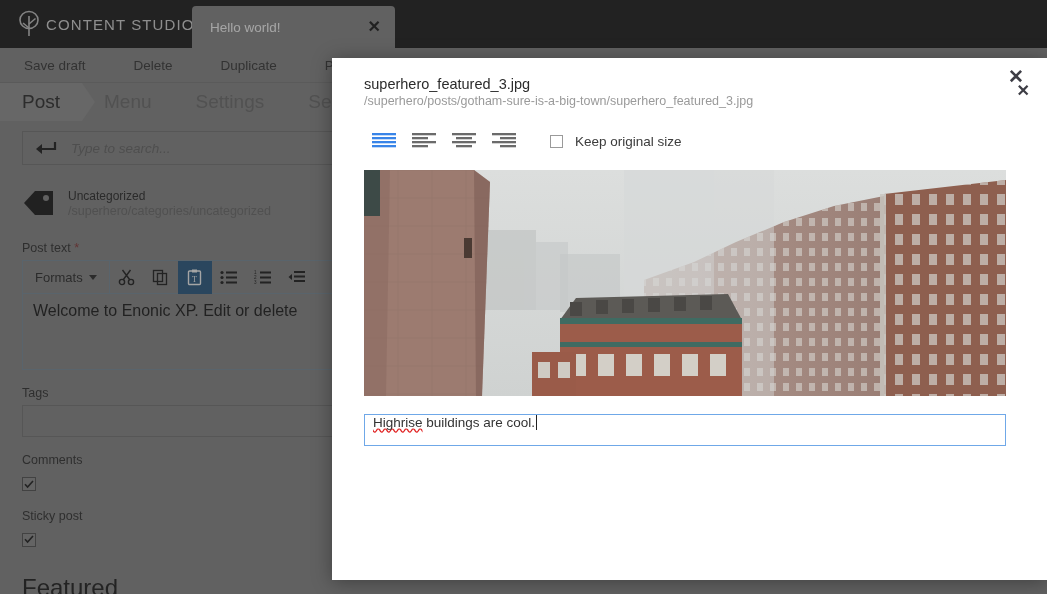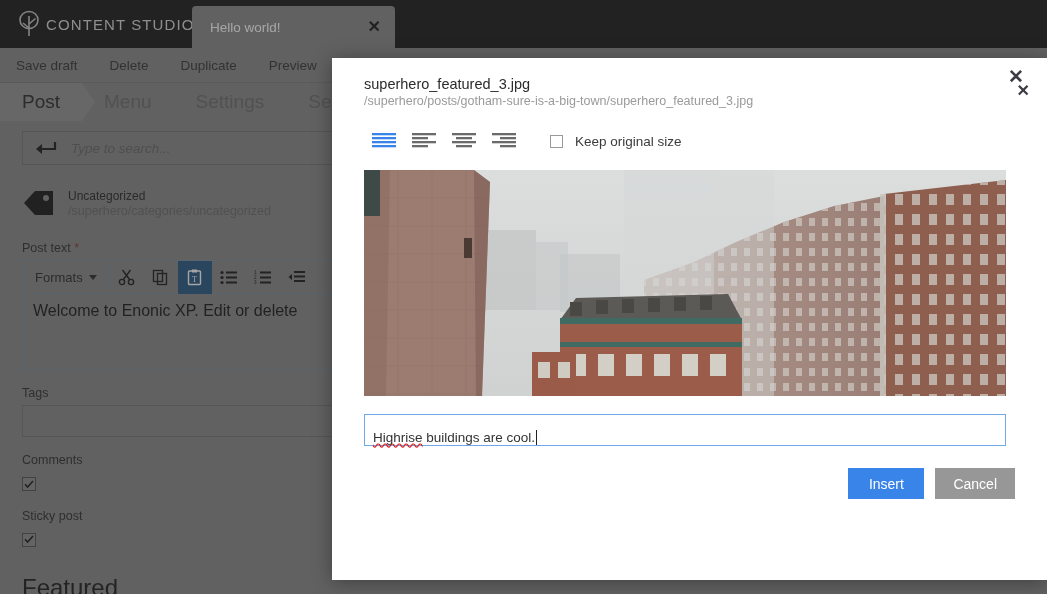--- a/index.html
+++ b/index.html
@@ -36,21 +36,21 @@
   .tab-chip .t-label { color: #ffffff; font-size: 13.5px; white-space: nowrap; }
   .tab-chip .t-close { color: #1c1c1c; font-size: 16px; font-weight: bold; line-height: 1; cursor: pointer; }
 
   
   .actionbar {
     position: absolute; left: 0; top: 48px; width: 1047px; height: 35px;
     background: #8a8a8a; display: flex; align-items: center; gap: 0;
     border-bottom: 1px solid #7e7e7e;
   }
   .actionbar .act {
-    color: #3a3a3a; font-size: 13.5px; padding: 0 16px; white-space: nowrap; cursor: pointer;
+    color: #3a3a3a; font-size: 13.5px; padding: 0 24px; white-space: nowrap; cursor: pointer;
   }
 
   
   .tabstrip {
     position: absolute; left: 0; top: 83px; width: 1047px; height: 38px;
     background: #8a8a8a; display: flex; align-items: stretch;
   }
   .tabstrip .tb {
     display: flex; align-items: center; padding: 0 22px; font-size: 19px;
     color: #6f6f6f; position: relative; white-space: nowrap; cursor: pointer;
@@ -165,21 +165,21 @@
   .crop-sel .cs-car { width: 0; height: 0; border-left: 7px solid transparent; border-right: 7px solid transparent; border-top: 9px solid #2c2c2c; }
 
   .img-frame {
     margin-top: 16px; width: 642px; height: 226px; overflow: hidden; position: relative;
     background: #c9ccce;
   }
 
   .caption-input {
     margin-top: 18px; width: 642px; height: 32px;
     border: 1px solid #6fa8e8; background: #fff;
-    display: flex; align-items: flex-end; padding: 0 8px;
+    display: flex; align-items: flex-start; padding: 0 8px;
   }
   .cap-txt { font-size: 13.5px; color: #333; position: relative; white-space: nowrap; }
   .cap-misspell {
     text-decoration: underline; text-decoration-color: #e02020;
     text-decoration-style: wavy; text-decoration-skip-ink: none;
   }
   .caret-bar {
     display: inline-block; width: 1px; height: 15px; background: #222;
     vertical-align: -3px; margin-left: 1px;
   }
@@ -478,18 +478,14 @@
         <rect x="0" y="0" width="16" height="46" fill="#3d4a47"></rect>
         <rect x="100" y="68" width="8" height="20" fill="#4a3a33"></rect>
         <path d="M110 0 L126 12 L118 226 L112 226 Z" fill="#7d5e55" opacity="0.6"></path>
       </svg>
     </div>
 
     <div class="caption-input">
       <span class="cap-txt"><span class="cap-misspell">Highrise</span><span> buildings are cool.</span><span class="caret-bar"></span></span>
     </div>
 
-    <div class="btn-row">
-      <button class="btn btn-primary">Insert</button>
-      <button class="btn btn-secondary">Cancel</button>
-    </div>
   </div>
 </div>
 
 </body></html>

